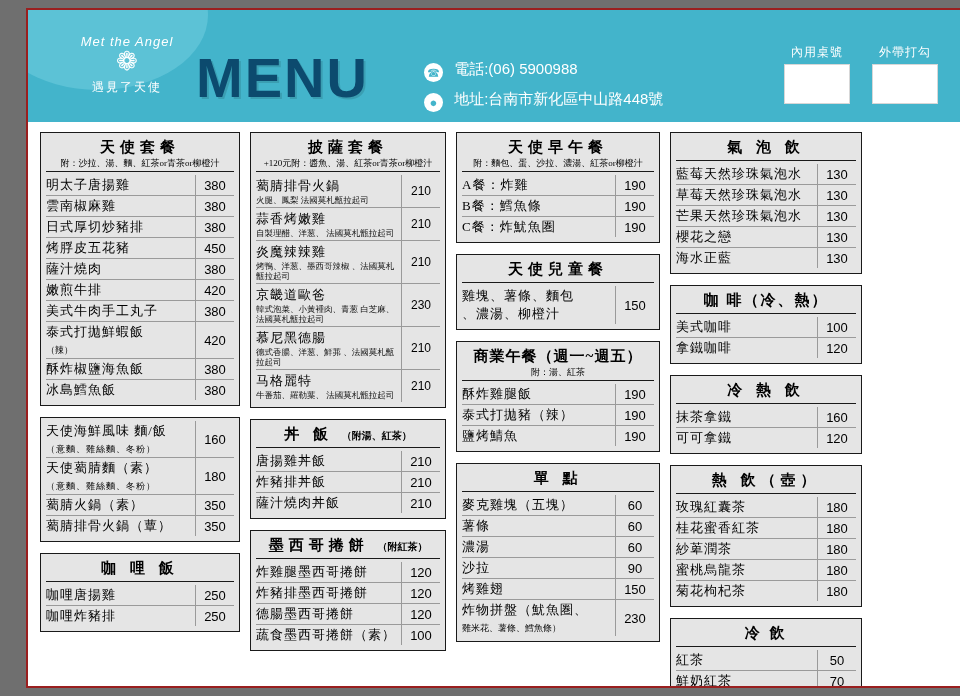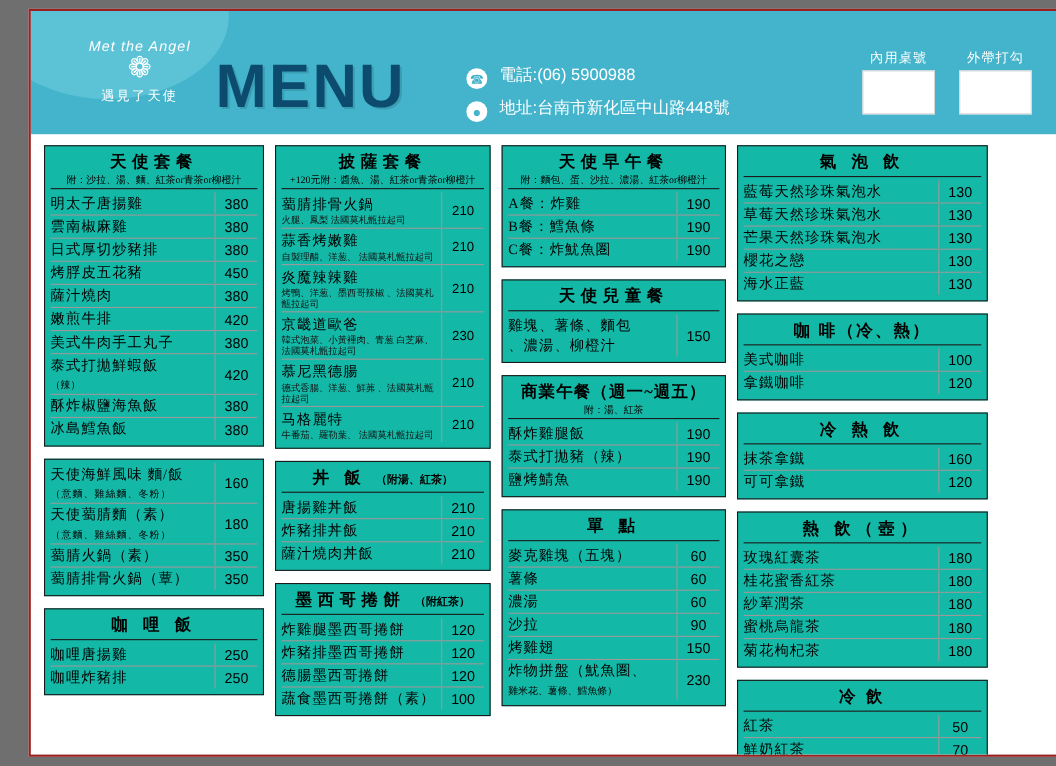--- a/index.html
+++ b/index.html
@@ -70,26 +70,26 @@
     padding:10px 12px 0 12px;
     display:flex;
     gap:10px;
     height:556px;
     box-sizing:border-box;
   }
   .col{display:flex;flex-direction:column;gap:11px;}
   .c1{width:200px;}
   .c2{width:196px;}
   .c3{width:204px;}
-  .c4{width:228px;}
+  .c4{width:192px;}
   .block{
     border:1.5px solid #1a1a1a;
     padding:3px 5px 5px 5px;
     box-sizing:border-box;
-    background:#14b8a6;
+    background:#e5e5e5;
   }
   .btitle{
     text-align:center;
     font-weight:bold;
     font-size:15px;
     letter-spacing:5px;
     padding:2px 0 1px 0;
   }
   .bnote{
     text-align:center;

